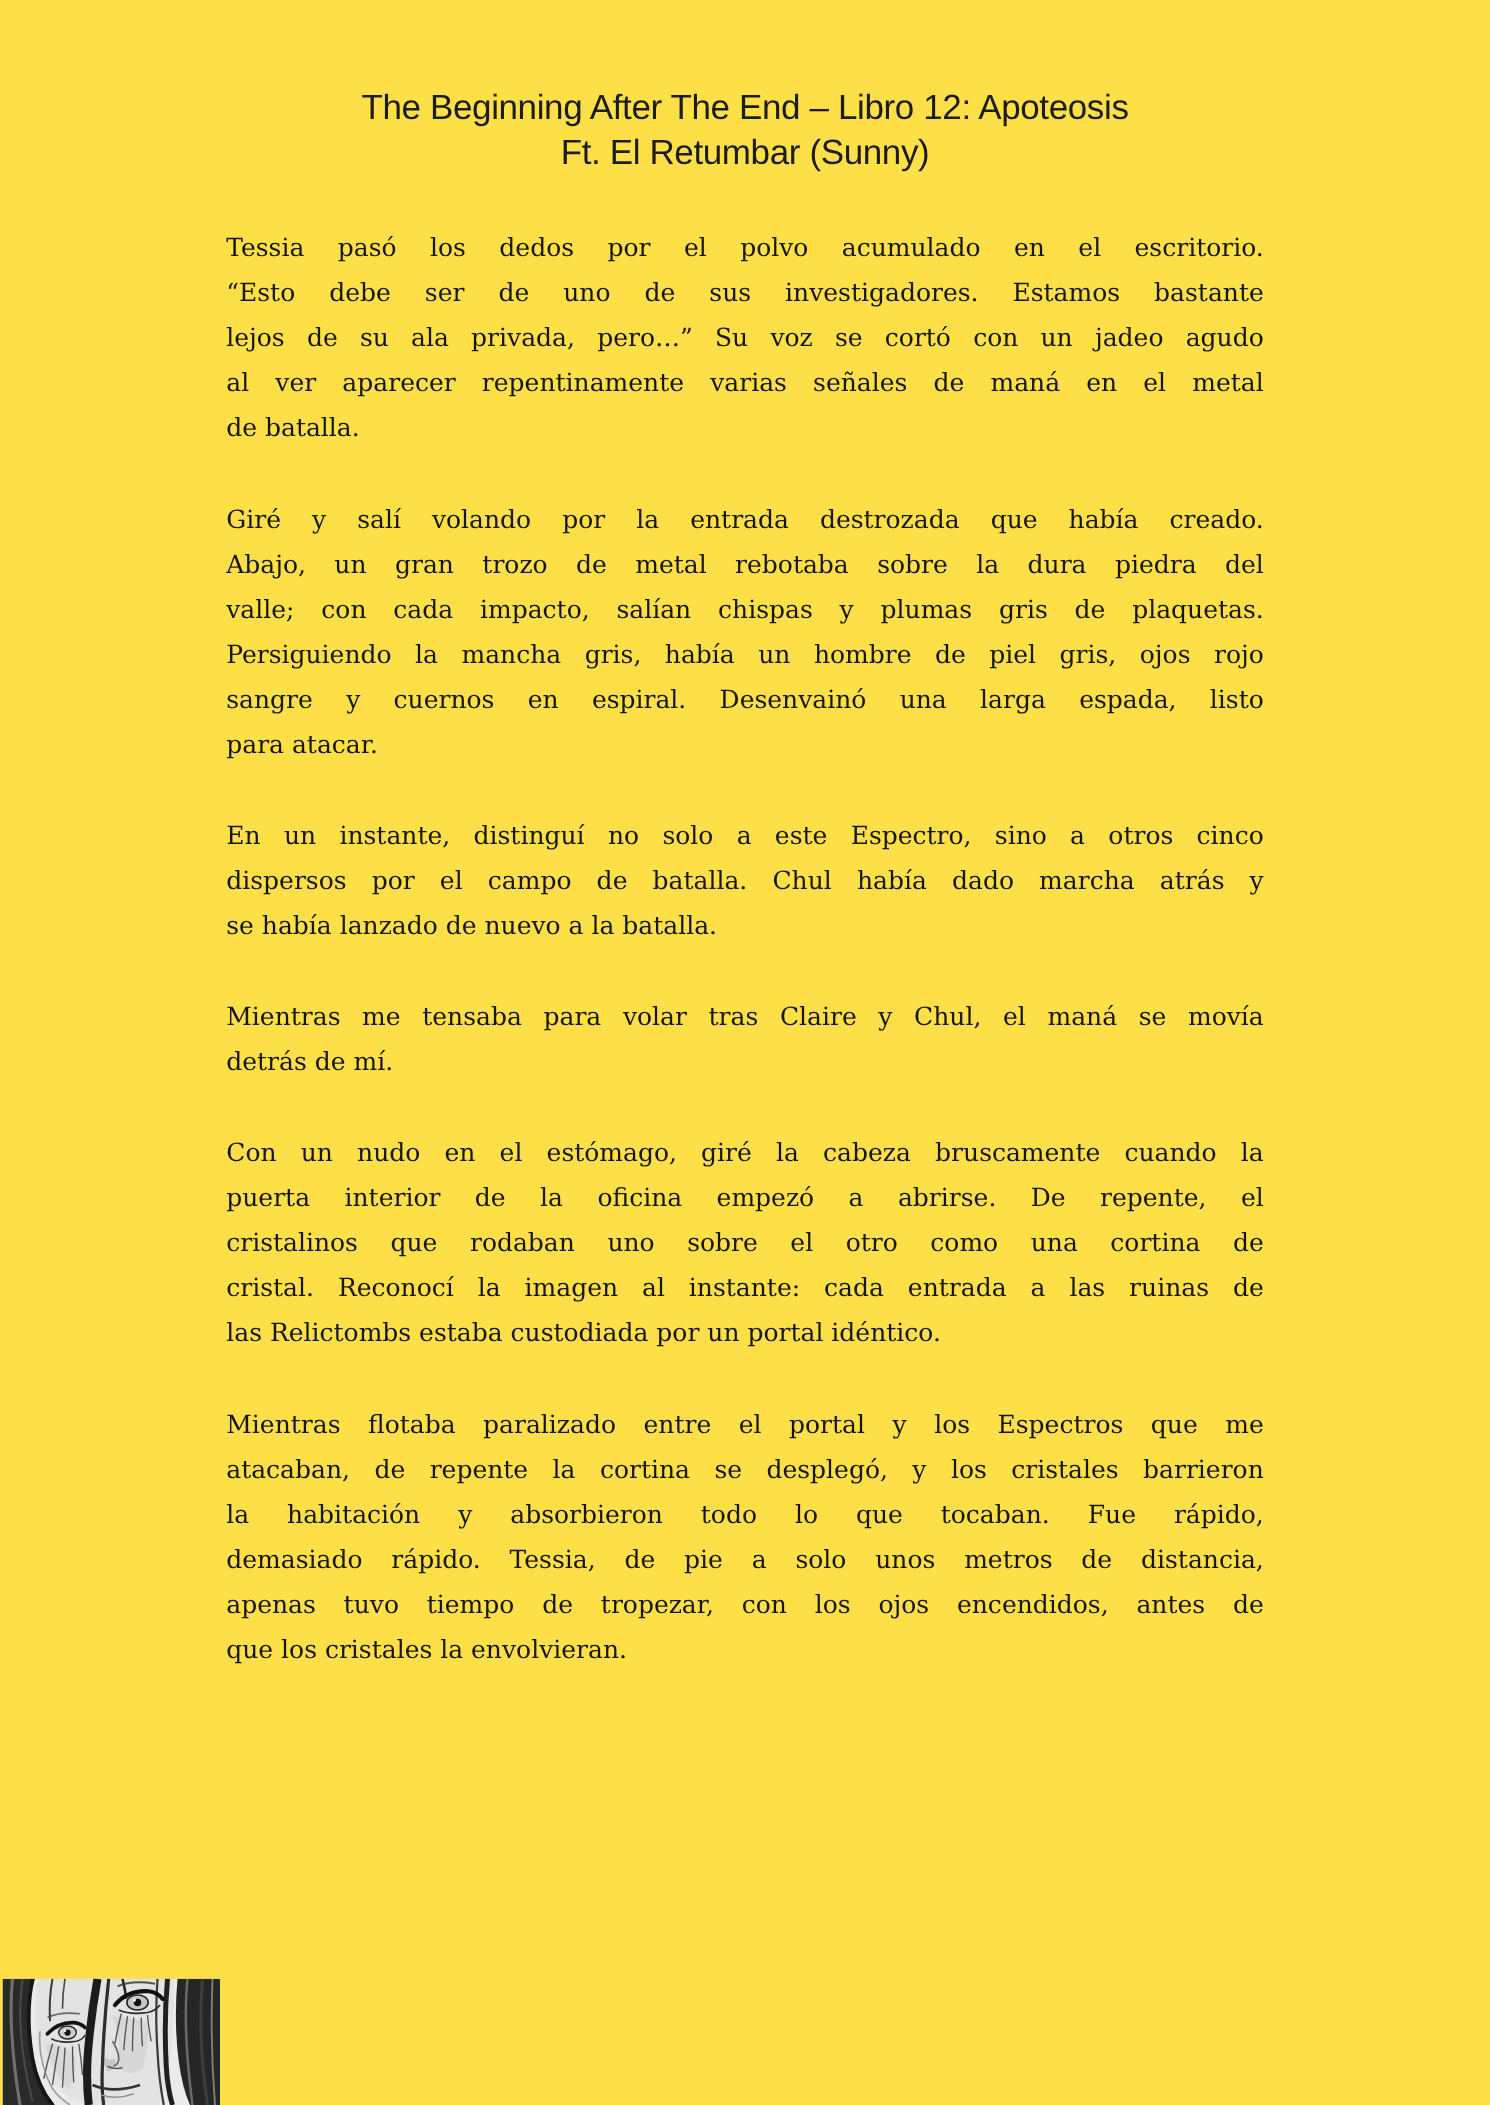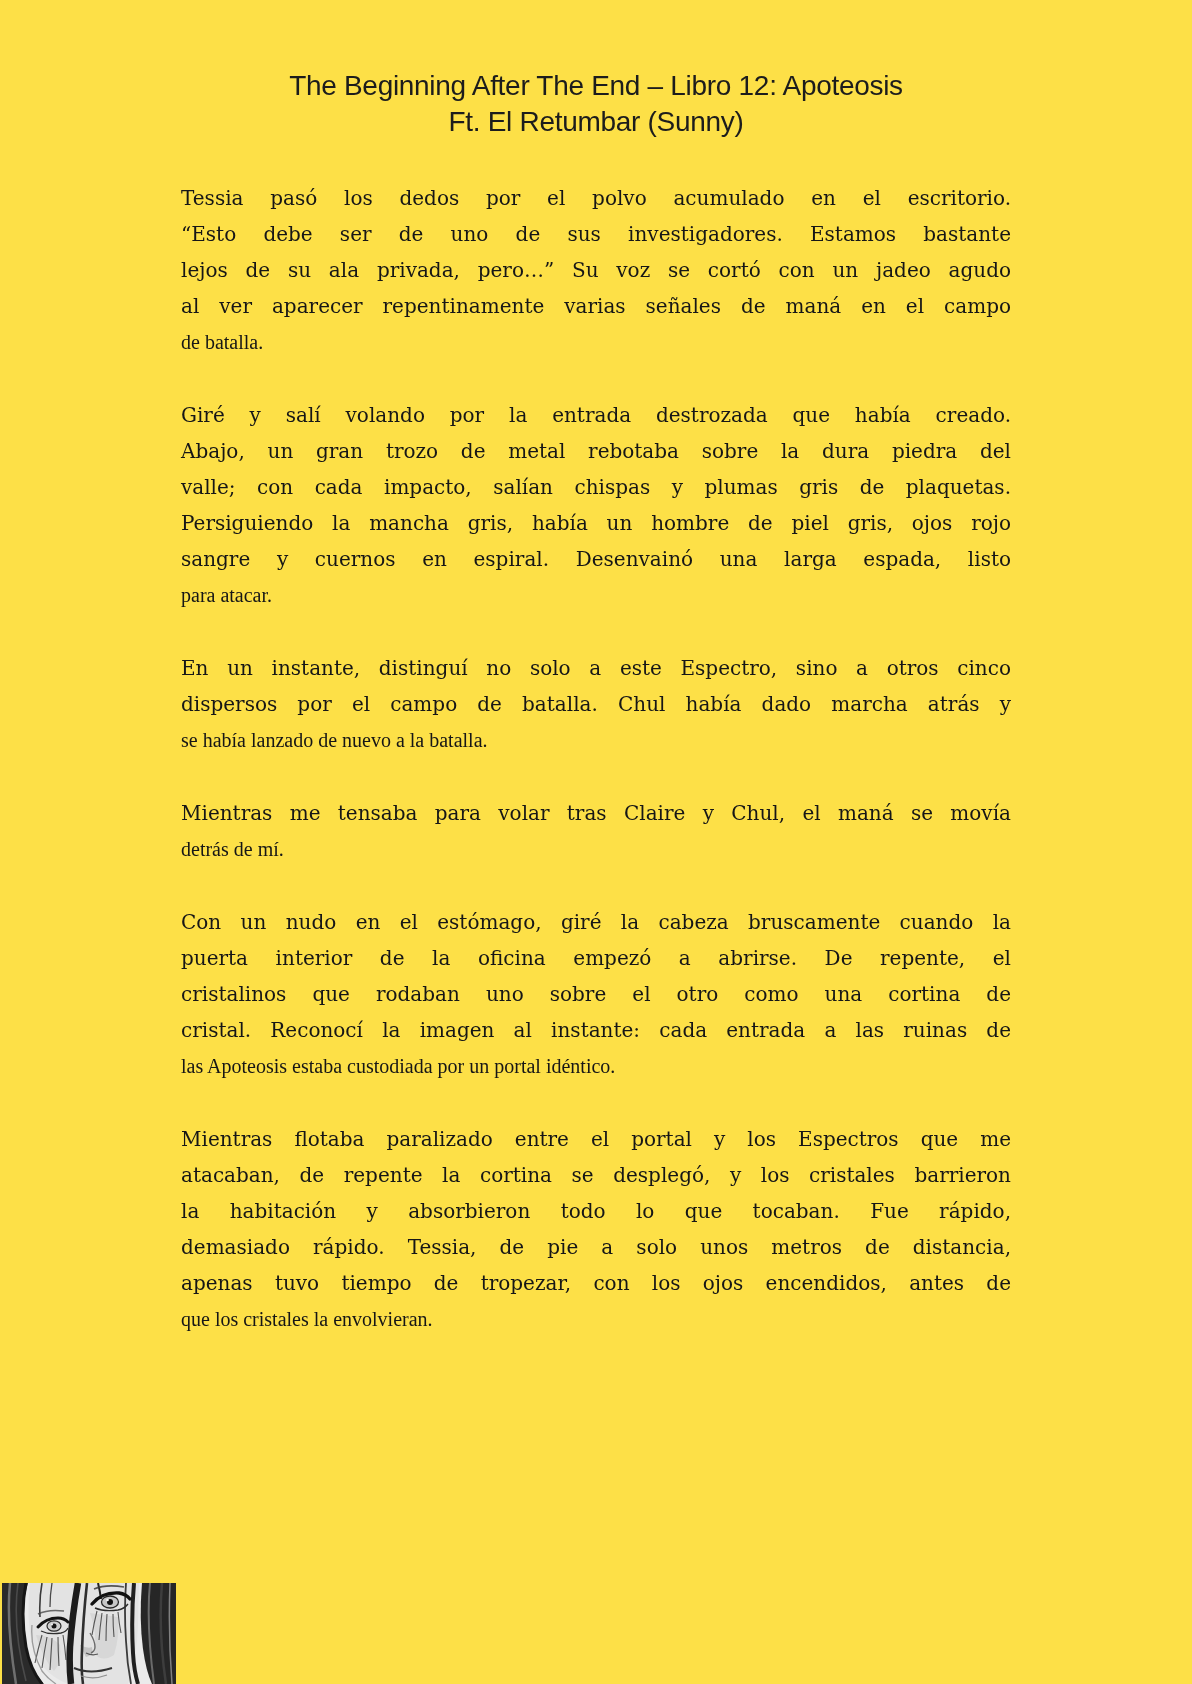--- a/index.html
+++ b/index.html
@@ -41,21 +41,20 @@
   .paragraph {
     margin: 0 0 37px 0;
   }
   .paragraph:last-child { margin-bottom: 0; }
   .line {
     text-align: justify;
     text-align-last: justify;
   }
   .line.last-line {
     text-align-last: left;
-    font-family: Liberation Serif, serif;
   }
   .footer-illustration {
     position: absolute;
     left: 2px;
     top: 1583px;
     width: 174px;
     height: 101px;
     display: block;
   }
 </style>
@@ -67,21 +66,21 @@
   <div class="title-block">
     <div class="title-line">The Beginning After The End – Libro 12: Apoteosis</div>
     <div class="title-line">Ft. El Retumbar (Sunny)</div>
   </div>
 
   <div class="body-text">
       <div class="paragraph">
         <div class="line">Tessia pasó los dedos por el polvo acumulado en el escritorio.</div>
         <div class="line">“Esto debe ser de uno de sus investigadores. Estamos bastante</div>
         <div class="line">lejos de su ala privada, pero…” Su voz se cortó con un jadeo agudo</div>
-        <div class="line">al ver aparecer repentinamente varias señales de maná en el campo</div>
+        <div class="line">al ver aparecer repentinamente varias señales de maná en el metal</div>
         <div class="line last-line">de batalla.</div>
       </div>
       <div class="paragraph">
         <div class="line">Giré y salí volando por la entrada destrozada que había creado.</div>
         <div class="line">Abajo, un gran trozo de metal rebotaba sobre la dura piedra del</div>
         <div class="line">valle; con cada impacto, salían chispas y plumas gris de plaquetas.</div>
         <div class="line">Persiguiendo la mancha gris, había un hombre de piel gris, ojos rojo</div>
         <div class="line">sangre y cuernos en espiral. Desenvainó una larga espada, listo</div>
         <div class="line last-line">para atacar.</div>
       </div>
@@ -92,21 +91,21 @@
       </div>
       <div class="paragraph">
         <div class="line">Mientras me tensaba para volar tras Claire y Chul, el maná se movía</div>
         <div class="line last-line">detrás de mí.</div>
       </div>
       <div class="paragraph">
         <div class="line">Con un nudo en el estómago, giré la cabeza bruscamente cuando la</div>
         <div class="line">puerta interior de la oficina empezó a abrirse. De repente, el</div>
         <div class="line">cristalinos que rodaban uno sobre el otro como una cortina de</div>
         <div class="line">cristal. Reconocí la imagen al instante: cada entrada a las ruinas de</div>
-        <div class="line last-line">las Apoteosis estaba custodiada por un portal idéntico.</div>
+        <div class="line last-line">las Relictombs estaba custodiada por un portal idéntico.</div>
       </div>
       <div class="paragraph">
         <div class="line">Mientras flotaba paralizado entre el portal y los Espectros que me</div>
         <div class="line">atacaban, de repente la cortina se desplegó, y los cristales barrieron</div>
         <div class="line">la habitación y absorbieron todo lo que tocaban. Fue rápido,</div>
         <div class="line">demasiado rápido. Tessia, de pie a solo unos metros de distancia,</div>
         <div class="line">apenas tuvo tiempo de tropezar, con los ojos encendidos, antes de</div>
         <div class="line last-line">que los cristales la envolvieran.</div>
       </div>
     </div>

